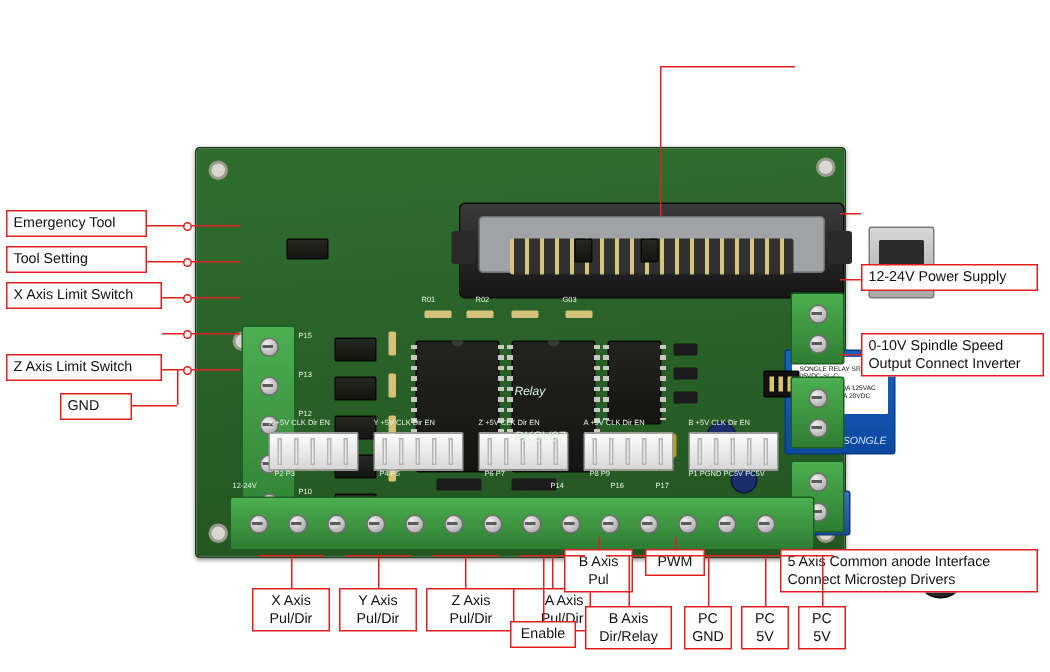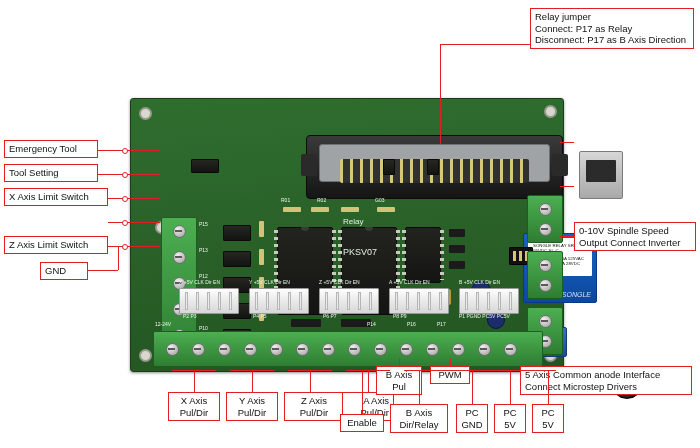--- a/index.html
+++ b/index.html
@@ -78,21 +78,21 @@
   .screw::after{content:"";position:absolute;left:1px;top:4px;width:7px;height:2px;background:#5a5a5a;}
 
   
   .hdr{position:absolute;background:linear-gradient(180deg,#fdfdfd,#d7d7d7);
        border:1px solid #9a9a9a;border-radius:1px;}
   .hdr .p{position:absolute;top:3px;bottom:3px;width:3px;background:#ececec;border:1px solid #b5b5b5;box-sizing:border-box;}
 
   
   .silk{position:absolute;color:#eaf5ea;font-size:5px;line-height:6px;
         font-family:"Liberation Sans", sans-serif;white-space:nowrap;}
-  .silkbig{position:absolute;color:#dff0df;font-size:8px;}
+  .silkbig{position:absolute;color:#dff0df;font-size:8px;font-style:italic;margin-top:39px;}
 
   
   #pot{position:absolute;left:404px;top:228px;width:30px;height:28px;
        background:linear-gradient(180deg,#3a6fc4,#1b4b96);border:1px solid #123a78;border-radius:2px;}
   #pot .k{position:absolute;left:7px;top:6px;width:16px;height:16px;border-radius:50%;
        background:radial-gradient(circle at 35% 30%,#ffffff,#c8c8c8);border:1px solid #8a8a8a;}
   #pot .k::after{content:"";position:absolute;left:7px;top:2px;width:2px;height:12px;background:#555;}
 
   
   #bigcap{position:absolute;left:480px;top:268px;width:30px;height:30px;border-radius:50%;
@@ -307,23 +307,20 @@
       <div class="screw" style="left:194px;top:11px;"></div>
       <div class="screw" style="left:220px;top:11px;"></div>
       <div class="screw" style="left:246px;top:11px;"></div>
       <div class="screw" style="left:272px;top:11px;"></div>
       <div class="screw" style="left:298px;top:11px;"></div>
       <div class="screw" style="left:324px;top:11px;"></div>
       <div class="screw" style="left:350px;top:11px;"></div>
     </div>
   </div>
 
-  <div class="lbl" style="left:530px;top:8px;width:164px;">Relay jumper
-Connect: P17 as Relay
-Disconnect: P17 as B Axis Direction</div>
   <div class="ln v" style="left:529px;top:20px;height:0px;"></div>
   <div class="ln h" style="left:440px;top:44px;width:90px;"></div>
   <div class="ln v" style="left:440px;top:44px;height:100px;"></div>
 
   <div class="lbl" style="left:4px;top:140px;width:94px;">Emergency Tool</div>
   <div class="lbl" style="left:4px;top:188px;width:104px;">X Axis Limit Switch</div>
   <div class="lbl" style="left:4px;top:164px;width:94px;">Tool Setting</div>
   <div class="lbl" style="left:4px;top:236px;width:104px;">Z Axis Limit Switch</div>
   <div class="lbl" style="left:40px;top:262px;width:48px;">GND</div>
 
@@ -333,20 +330,21 @@
   <div class="ln h" style="left:108px;top:222px;width:52px;"></div>
   <div class="ln h" style="left:108px;top:246px;width:52px;"></div>
   <div class="ln v" style="left:118px;top:246px;height:24px;"></div>
   <div class="ln h" style="left:88px;top:270px;width:30px;"></div>
   <div class="dot" style="left:122px;top:148px;"></div>
   <div class="dot" style="left:122px;top:172px;"></div>
   <div class="dot" style="left:122px;top:196px;"></div>
   <div class="dot" style="left:122px;top:220px;"></div>
   <div class="dot" style="left:122px;top:244px;"></div>
 
+  <div class="lbl" style="left:574px;top:176px;width:118px;">12-24V Power Supply</div>
   <div class="lbl" style="left:574px;top:222px;width:122px;">0-10V Spindle Speed
 Output Connect Inverter</div>
 
   <div class="ln h" style="left:560px;top:142px;width:14px;"></div>
   <div class="ln h" style="left:560px;top:186px;width:14px;"></div>
   <div class="ln h" style="left:560px;top:236px;width:14px;"></div>
 
   <div class="lbl center" style="left:168px;top:392px;width:52px;">X Axis
 Pul/Dir</div>
   <div class="lbl center" style="left:226px;top:392px;width:52px;">Y Axis

